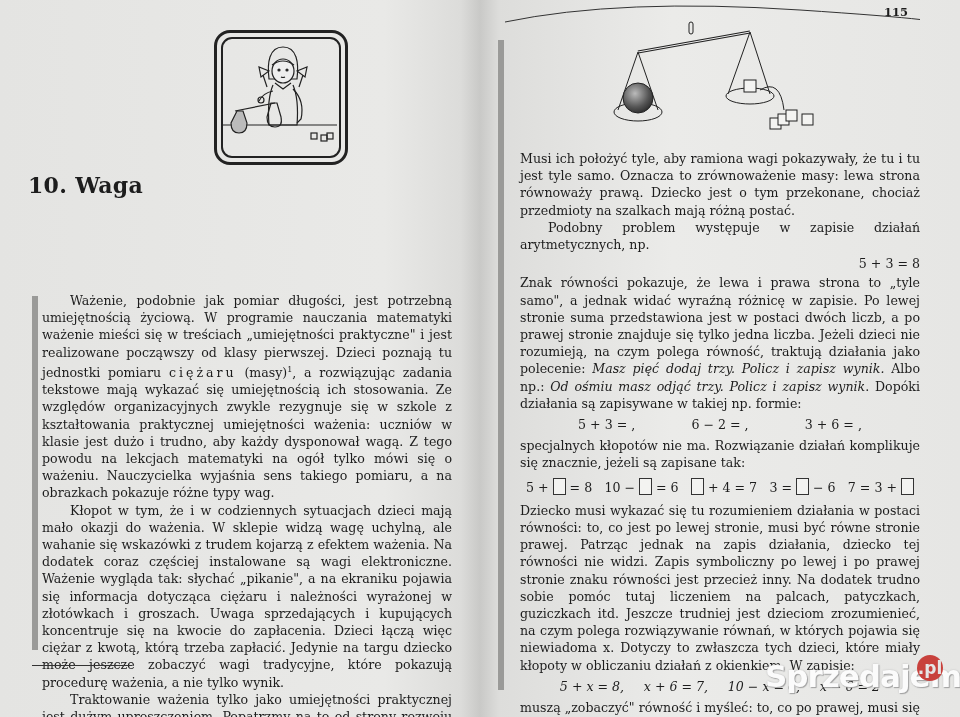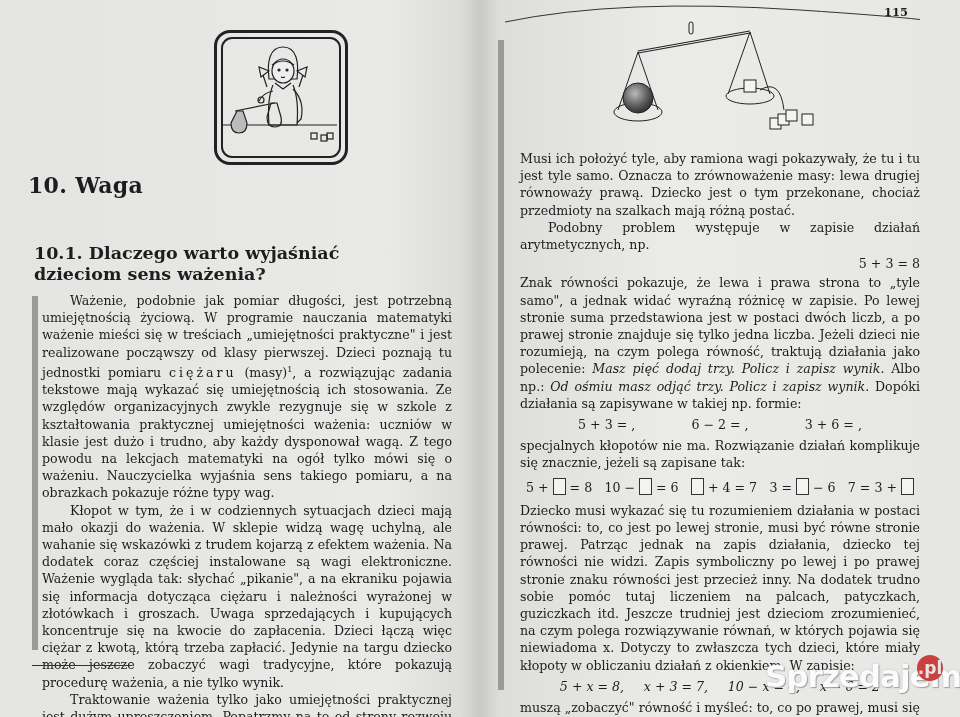--- a/index.html
+++ b/index.html
@@ -86,21 +86,20 @@
 
             <rect x="88" y="94" width="6" height="6"></rect>
             <rect x="98" y="96" width="6" height="6"></rect>
             <rect x="104" y="94" width="6" height="6"></rect>
           </g>
         </svg>
       </div>
     </div>
 
     <div class="chapter-title">10. Waga</div>
-    <div class="section-heading">10.1. Dlaczego warto wyjaśniać dzieciom sens ważenia?</div>
 
     <div class="body-text">
       <p><span>Ważenie, podobnie jak pomiar długości, jest potrzebną umiejętnością życiową. W programie nauczania matematyki ważenie mieści się w treściach „umiejętności praktyczne" i jest realizowane począwszy od klasy pierwszej. Dzieci poznają tu jednostki pomiaru </span><span class="spaced">ciężaru</span><span> (masy)</span><sup>1</sup><span>, a rozwiązując zadania tekstowe mają wykazać się umiejętnością ich stosowania. Ze względów organizacyjnych zwykle rezygnuje się w szkole z kształtowania praktycznej umiejętności ważenia: uczniów w klasie jest dużo i trudno, aby każdy dysponował wagą. Z tego powodu na lekcjach matematyki na ogół tylko mówi się o ważeniu. Nauczycielka wyjaśnia sens takiego pomiaru, a na obrazkach pokazuje różne typy wag.</span></p>
       <p>Kłopot w tym, że i w codziennych sytuacjach dzieci mają mało okazji do ważenia. W sklepie widzą wagę uchylną, ale wahanie się wskazówki z trudem kojarzą z efektem ważenia. Na dodatek coraz częściej instalowane są wagi elektroniczne. Ważenie wygląda tak: słychać „pikanie", a na ekraniku pojawia się informacja dotycząca ciężaru i należności wyrażonej w złotówkach i groszach. Uwaga sprzedających i kupujących koncentruje się na kwocie do zapłacenia. Dzieci łączą więc ciężar z kwotą, którą trzeba zapłacić. Jedynie na targu dziecko może jeszcze zobaczyć wagi tradycyjne, które pokazują procedurę ważenia, a nie tylko wynik.</p>
       <p>Traktowanie ważenia tylko jako umiejętności praktycznej jest dużym uproszczeniem. Popatrzmy na to od strony rozwoju dziecięcego umysłu. Dziecko chce zważyć piłkę klockami. Ma do dyspozycji taką wagę jak na rysunku. Na jednej szalce położyło piłkę, na drugiej kładzie kolejno klocki.</p>
     </div>
 
     <div class="footnote-rule"></div>
   </div>
 
@@ -135,41 +134,41 @@
         <rect x="134" y="62" width="12" height="12" fill="#f4f4f2"></rect>
         <path d="M150 72 Q170 60 174 92"></path>
         <rect x="160" y="100" width="11" height="11" fill="#f4f4f2"></rect>
         <rect x="168" y="96" width="11" height="11" fill="#f4f4f2"></rect>
         <rect x="176" y="92" width="11" height="11" fill="#f4f4f2"></rect>
         <rect x="192" y="96" width="11" height="11" fill="#f4f4f2"></rect>
       </g>
     </svg>
 
     <div class="body-text">
-      <p class="noindent">Musi ich położyć tyle, aby ramiona wagi pokazywały, że tu i tu jest tyle samo. Oznacza to zrównoważenie masy: lewa drugiej równoważy prawą. Dziecko jest o tym przekonane, chociaż przedmioty na szalkach mają różną postać.</p>
+      <p class="noindent">Musi ich położyć tyle, aby ramiona wagi pokazywały, że tu i tu jest tyle samo. Oznacza to zrównoważenie masy: lewa strona równoważy prawą. Dziecko jest o tym przekonane, chociaż przedmioty na szalkach mają różną postać.</p>
       <p>Podobny problem występuje w zapisie działań arytmetycznych, np.</p>
       <div class="formula">5 + 3 = 8</div>
       <p class="noindent"><span>Znak równości pokazuje, że lewa i prawa strona to „tyle samo", a jednak widać wyraźną różnicę w zapisie. Po lewej stronie suma przedstawiona jest w postaci dwóch liczb, a po prawej stronie znajduje się tylko jedna liczba. Jeżeli dzieci nie rozumieją, na czym polega równość, traktują działania jako polecenie: </span><em>Masz pięć dodaj trzy. Policz i zapisz wynik.</em><span> Albo np.: </span><em>Od ośmiu masz odjąć trzy. Policz i zapisz wynik</em><span>. Dopóki działania są zapisywane w takiej np. formie:</span></p>
       <div class="formula-row">
         <span>5 + 3 =    ,</span>
         <span>6 − 2 =    ,</span>
         <span>3 + 6 =    ,</span>
       </div>
       <p class="noindent">specjalnych kłopotów nie ma. Rozwiązanie działań komplikuje się znacznie, jeżeli są zapisane tak:</p>
       <div class="formula-row boxes">
         <span><span>5 + </span><span class="box"></span><span> = 8</span></span>
         <span><span>10 − </span><span class="box"></span><span> = 6</span></span>
         <span><span></span><span class="box"></span><span> + 4 = 7</span></span>
         <span><span>3 = </span><span class="box"></span><span> − 6</span></span>
         <span><span>7 = 3 + </span><span class="box"></span><span></span></span>
       </div>
       <p class="noindent">Dziecko musi wykazać się tu rozumieniem działania w postaci równości: to, co jest po lewej stronie, musi być równe stronie prawej. Patrząc jednak na zapis działania, dziecko tej równości nie widzi. Zapis symboliczny po lewej i po prawej stronie znaku równości jest przecież inny. Na dodatek trudno sobie pomóc tutaj liczeniem na palcach, patyczkach, guziczkach itd. Jeszcze trudniej jest dzieciom zrozumienieć, na czym polega rozwiązywanie równań, w których pojawia się niewiadoma x. Dotyczy to zwłaszcza tych dzieci, które miały kłopoty w obliczaniu działań z okienkiem. W zapisie:</p>
       <div class="formula-row">
         <em>5 + x = 8,</em>
-        <em>x + 3 = 7,</em>
+        <em>x + 6 = 7,</em>
         <em>10 − x = 6,</em>
         <em>x − 6 = 2</em>
       </div>
       <p class="noindent">muszą „zobaczyć" równość i myśleć: to, co po prawej, musi się zgadzać z tym, co po lewej.</p>
 
     </div>
   </div>
 
   <div class="watermark">Sprzedajemy</div>
   <div class="watermark-badge">.pl</div>

